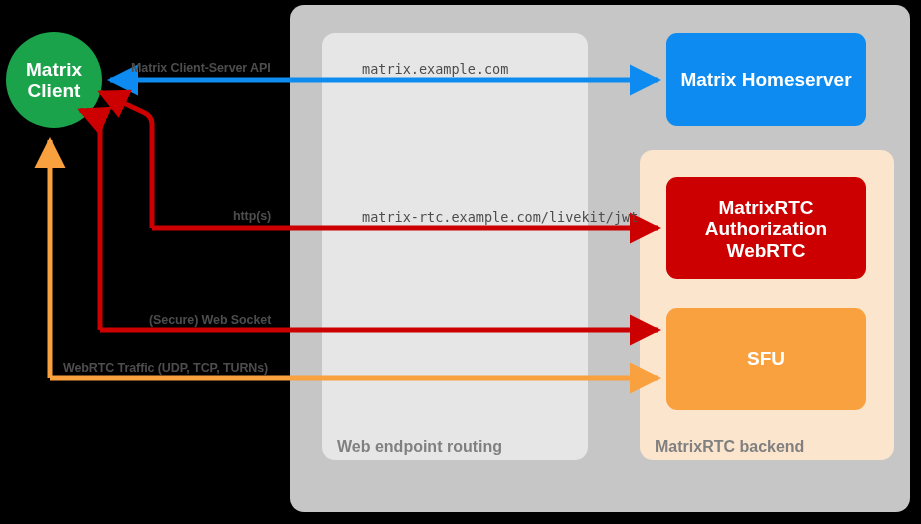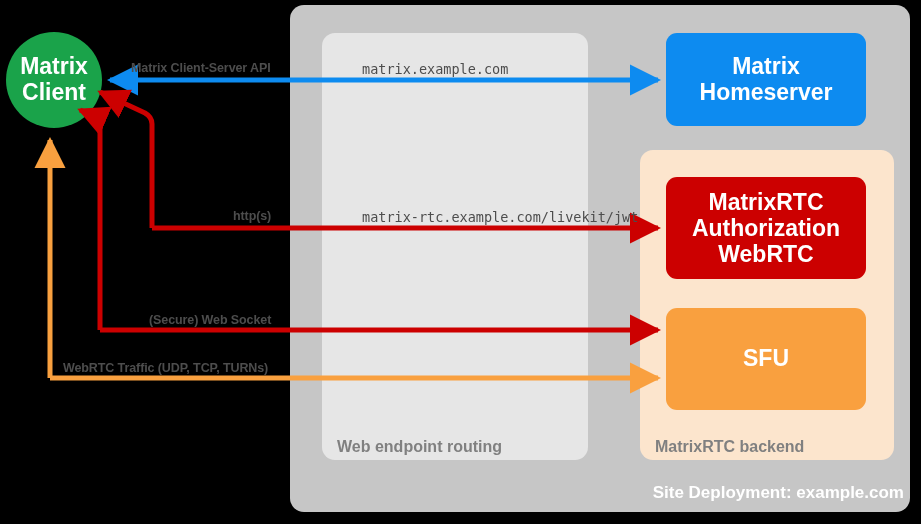--- a/index.html
+++ b/index.html
@@ -48,21 +48,21 @@
     top: 0;
     width: 100%;
     height: 100%;
     display: flex;
     align-items: center;
     justify-content: center;
     text-align: center;
     color: #ffffff;
     font-weight: bold;
     line-height: 1.12;
-    font-size: 23px;
+    font-size: 19px;
   }
   .group-caption {
     position: absolute;
     color: #808080;
     font-size: 16px;
     font-weight: bold;
   }
   .site-caption {
     position: absolute;
     color: #ffffff;
@@ -152,15 +152,14 @@
 
   <div class="txt lbl-endpoint" style="left:334px; top:61px;">matrix.example.com</div>
 
   <div class="txt lbl-endpoint" style="left:334px; top:209px;">matrix-rtc.example.com/livekit/jwt</div>
 
 
   <div class="group-caption" style="left:337px; top:438px;">Web endpoint routing</div>
 
   <div class="group-caption" style="left:655px; top:438px;">MatrixRTC backend</div>
 
-  <div class="site-caption" style="right:17px; top:483px;">Site Deployment: example.com</div>
 
 </div>
 
 </body></html>

